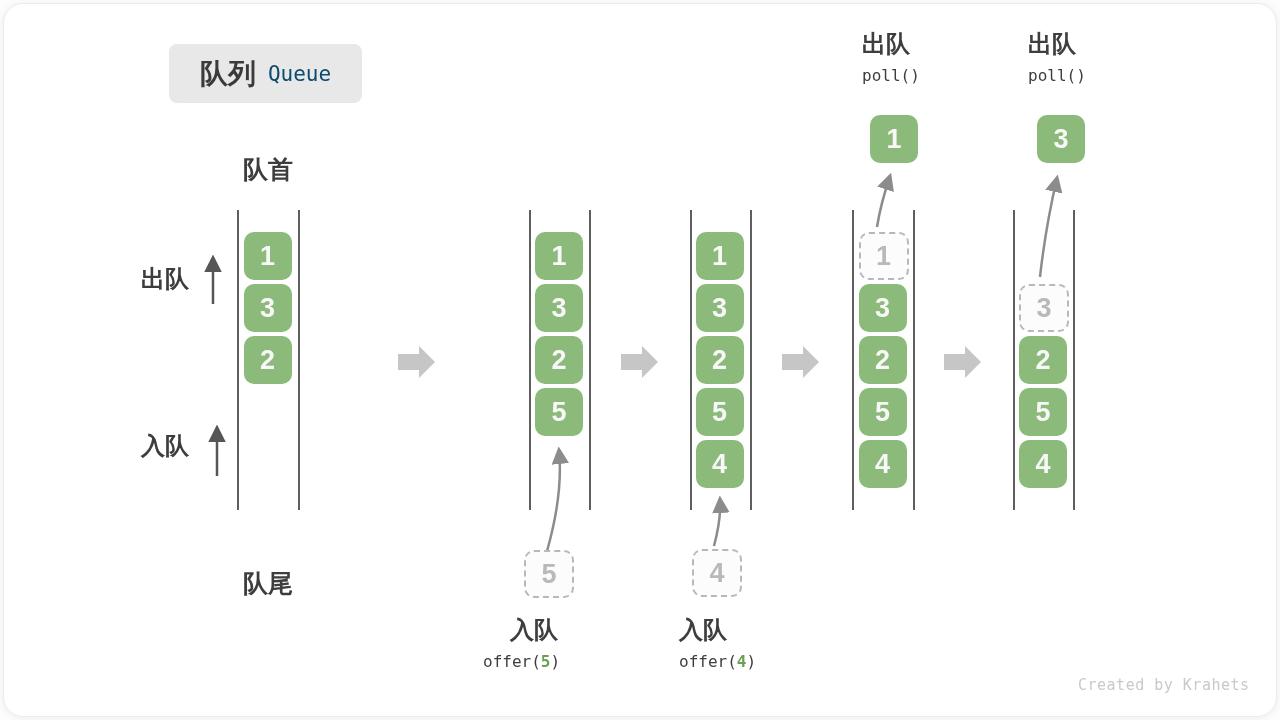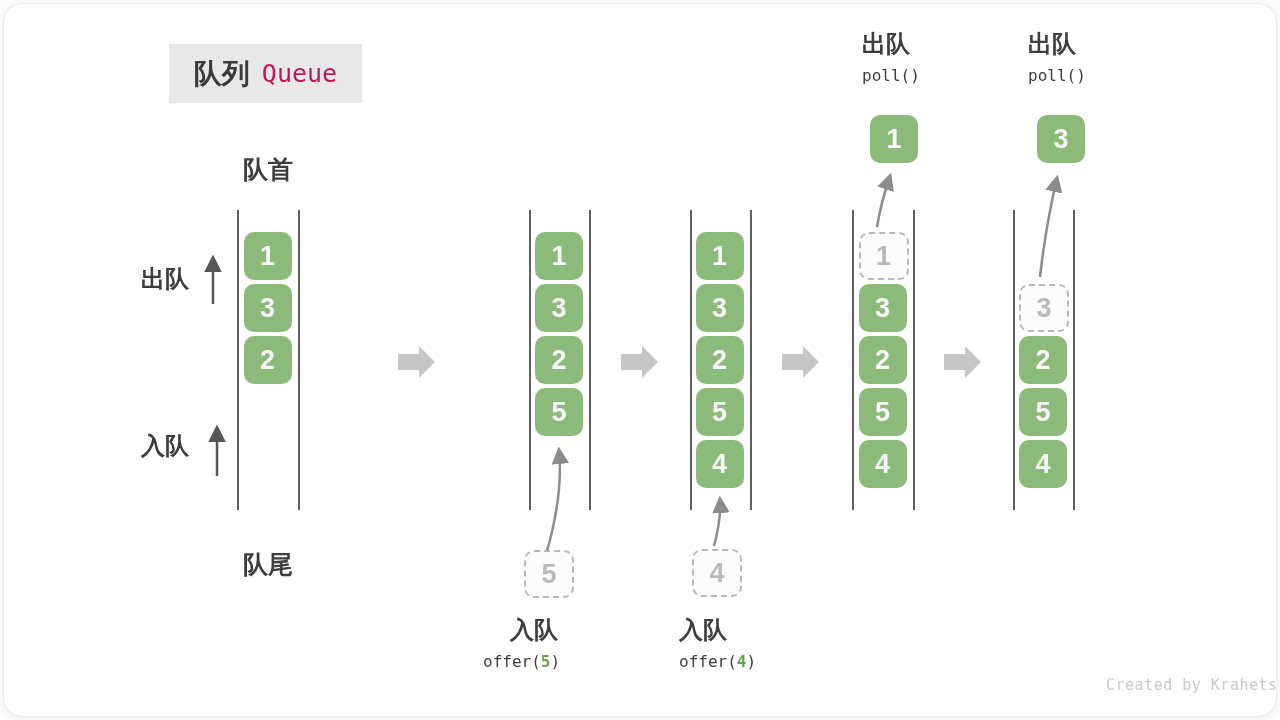--- a/index.html
+++ b/index.html
@@ -1,51 +1,51 @@
 <!DOCTYPE html>
 <html><head>
 <meta charset="utf-8">
 <style>
   html,body { margin:0; padding:0; width:1280px; height:720px; background:#fdfdfd; overflow:hidden;
               font-family:"Liberation Sans","DejaVu Sans",sans-serif; }
   #card { position:absolute; left:3px; top:3px; width:1272px; height:712px; background:#ffffff;
           border:1px solid #ececec; border-radius:20px; box-shadow:0 1px 8px rgba(0,0,0,0.07); }
   #stage { position:absolute; left:0; top:0; width:1280px; height:720px; }
   .abs { position:absolute; }
-  #title-box { left:169px; top:44px; width:193px; height:59px; background:#e8e8e8; border-radius:0;
+  #title-box { left:169px; top:44px; width:193px; height:59px; background:#e8e8e8; border-radius:8px;
                display:flex; align-items:center; justify-content:center; gap:12px; }
   #title-zh { font-size:28px; font-weight:700; color:#3a3a3a; }
-  #title-en { font-size:25px; color:#be185d; font-family:"DejaVu Sans Mono","Liberation Mono",monospace; }
+  #title-en { font-size:21px; color:#0c4a6e; font-family:"DejaVu Sans Mono","Liberation Mono",monospace; }
   .side-cjk { font-size:24px; font-weight:700; color:#3d3d3d; }
   .endpoint  { width:100px; text-align:center; font-size:25px; font-weight:700; color:#3d3d3d; }
   .vline { width:1.5px; background:#5f5f5f; }
   .cell { width:48px; height:48px; border-radius:10px; background:#8cba7b; color:#f8f8f8;
           font-size:27px; font-weight:600; display:flex; align-items:center; justify-content:center; }
   .cell.ghost { background:#fcfcfc; border:2px dashed #b8b8b8; color:#b9b9b9;
                 width:46px; height:44px; }
   .opzh { font-size:24px; font-weight:700; color:#3e3e3e; line-height:1; }
   .opcode { font-family:"DejaVu Sans Mono","Liberation Mono",monospace; font-size:16px; color:#3e3e3e; line-height:1; }
   .opcode .arg { color:#69a052; font-weight:700; }
   #watermark { left:1078px; top:676px; font-family:"DejaVu Sans Mono","Liberation Mono",monospace;
-               font-size:15px; color:#c9c9c9; letter-spacing:0.5px;margin-left:28px; }
+               font-size:15px; color:#c9c9c9; letter-spacing:0.5px; }
   svg.overlay { position:absolute; left:0; top:0; pointer-events:none; }
 </style>
 </head>
 <body>
 
 <div id="card"></div>
 <div id="stage">
 
   <div id="title-box" class="abs">
     <span id="title-zh">队列</span>
     <span id="title-en">Queue</span>
   </div>
 
   <div class="abs endpoint" style="left:218px; top:153px;">队首</div>
-  <div class="abs endpoint" style="left:218px; top:548px;">队尾</div>
+  <div class="abs endpoint" style="left:218px; top:567px;">队尾</div>
 
   <div class="abs side-cjk" style="left:141px; top:263px;">出队</div>
   <div class="abs side-cjk" style="left:141px; top:430px;">入队</div>
 
   <svg class="overlay" width="1280" height="720">
     <defs>
       <marker id="ah-gray" viewBox="0 0 10 10" refX="8" refY="5" markerWidth="7" markerHeight="7" orient="auto">
         <path d="M0,0 L10,5 L0,10 z" fill="#8c8c8c"></path>
       </marker>
       <marker id="ah-dark" viewBox="0 0 10 10" refX="8" refY="5" markerWidth="7" markerHeight="7" orient="auto">

